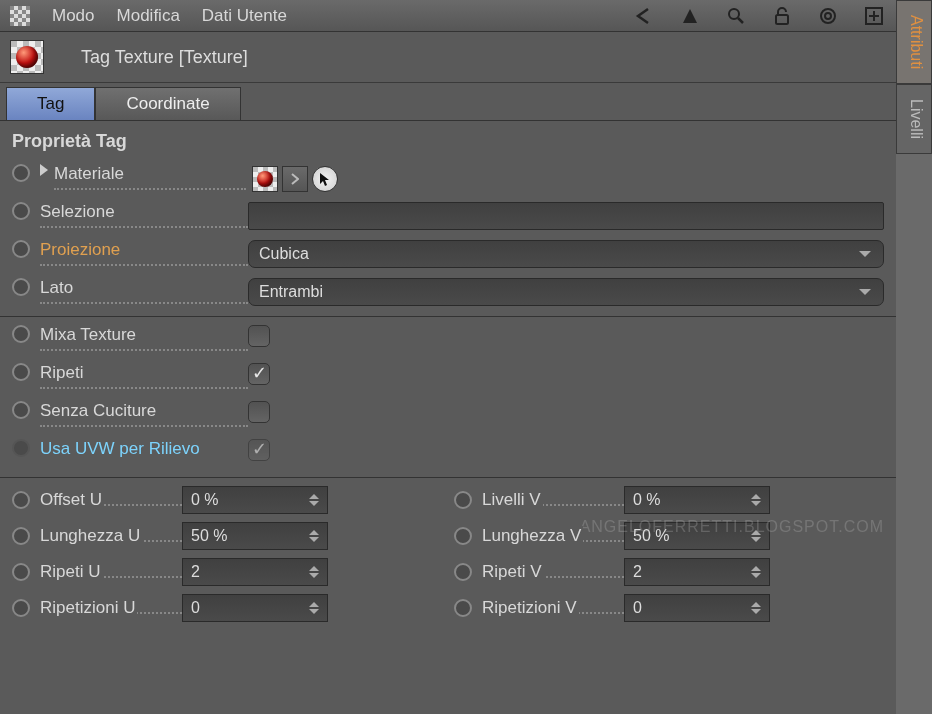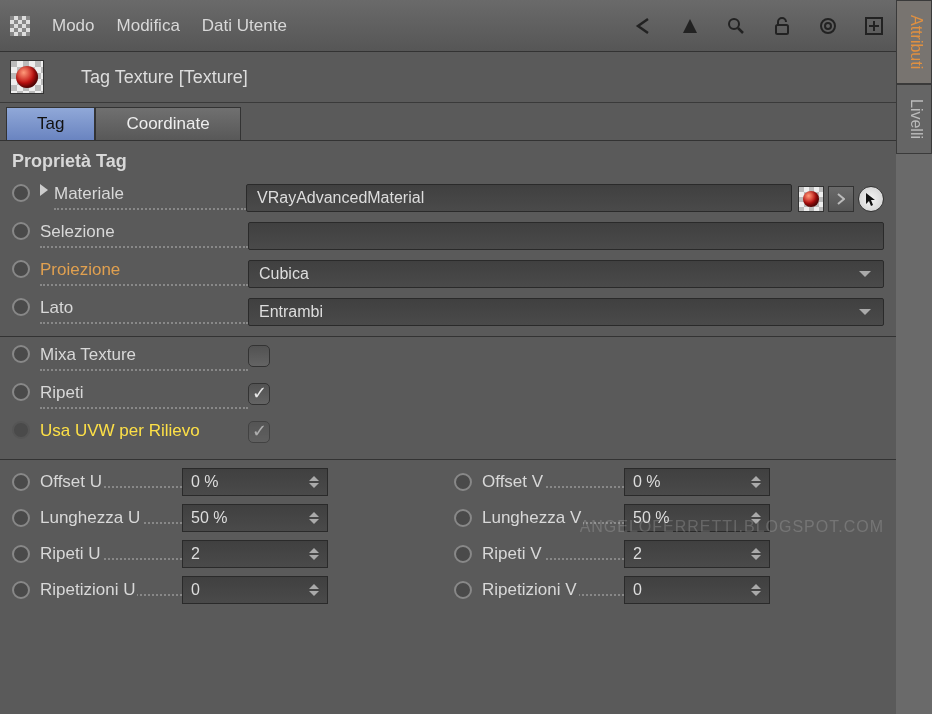--- a/index.html
+++ b/index.html
@@ -37,21 +37,21 @@
   .side-tab.active {
     background: #787470;
     color: #e09040;
   }
   .side-tab.inactive {
     background: #656565;
     color: #bbb;
   }
 
   .menu-bar {
-    height: 52px;
+    height: 32px;
     display: flex;
     align-items: center;
     padding: 0 10px;
     background: linear-gradient(#6a6a6a, #565656);
     border-bottom: 1px solid #333;
     gap: 22px;
   }
   .menu-icon-grid {
     width: 20px;
     height: 20px;
@@ -157,21 +157,21 @@
   }
   .label {
     min-width: 208px;
     color: #d8d8d8;
     font-size: 17px;
     white-space: nowrap;
     overflow: hidden;
     position: relative;
   }
   .label.highlight { color: #e0a050; }
-  .label.disabled { color: #fde047; }
+  .label.disabled { color: #7dd3fc; }
   .label-text { background:#5a5a5a; padding-right:2px; position:relative; z-index:1;}
   .label-short .label-text { display:inline; }
   .dots {
     position:absolute;
     left:0; right:0; bottom:4px;
     border-bottom: 2px dotted #888;
     z-index:0;
   }
   .label-short { min-width: 142px; }
 
@@ -182,20 +182,21 @@
     border: 1px solid #2a2a2a;
     border-radius: 2px;
     color: #ddd;
     padding: 0 10px;
     display: flex;
     align-items: center;
     font-size: 16px;
   }
   .dropdown {
     position: relative;
+    border-radius: 7px;
   }
   .dropdown::after {
     content: "";
     position: absolute;
     right: 12px;
     top: 50%;
     width: 0; height: 0;
     border-left: 6px solid transparent;
     border-right: 6px solid transparent;
     border-top: 6px solid #aaa;
@@ -356,21 +357,20 @@
   </div>
 
   <div class="section-title">Proprietà Tag</div>
 
   <div class="prop-row">
     <div class="radio"></div>
     <div class="arrow-expand"></div>
     <div class="label" style="min-width:192px">
       <span class="label-text">Materiale</span><span class="dots"></span>
     </div>
-    <div class="field">VRayAdvancedMaterial</div>
     <div class="material-row-extras">
       <div class="material-ball-small">
           <div class="red-sphere"></div>
         </div>
       <div class="picker-btn">
           <svg width="8" height="12" viewBox="0 0 8 12">
             <path d="M1 1 L7 6 L1 11" fill="none" stroke="#bbb" stroke-width="2"></path>
           </svg>
         </div>
       <div class="cursor-icon">
@@ -416,20 +416,27 @@
   </div>
 
   <div class="prop-row">
     <div class="radio"></div>
     <div class="label">
       <span class="label-text">Ripeti</span><span class="dots"></span>
     </div>
     <div class="checkbox checked"></div>
   </div>
 
+  <div class="prop-row">
+    <div class="radio"></div>
+    <div class="label">
+      <span class="label-text">Senza Cuciture</span><span class="dots"></span>
+    </div>
+    <div class="checkbox"></div>
+  </div>
 
   <div class="prop-row">
     <div class="radio disabled"></div>
     <div class="label disabled">
       <span class="label-text">Usa UVW per Rilievo</span>
     </div>
     <div class="checkbox checked disabled"></div>
   </div>
 
   <div class="divider"></div>
@@ -441,21 +448,21 @@
       <div class="spinner">
           <span>0 %</span>
           <div class="spinner-arrows">
             <div class="up"></div>
             <div class="dn"></div>
           </div>
         </div>
     </div>
     <div class="col">
       <div class="radio"></div>
-      <div class="label label-short"><span class="label-text">Offset V</span><span class="dots"></span></div>
+      <div class="label label-short"><span class="label-text">Livelli V</span><span class="dots"></span></div>
       <div class="spinner">
           <span>0 %</span>
           <div class="spinner-arrows">
             <div class="up"></div>
             <div class="dn"></div>
           </div>
         </div>
     </div>
   </div>
 

